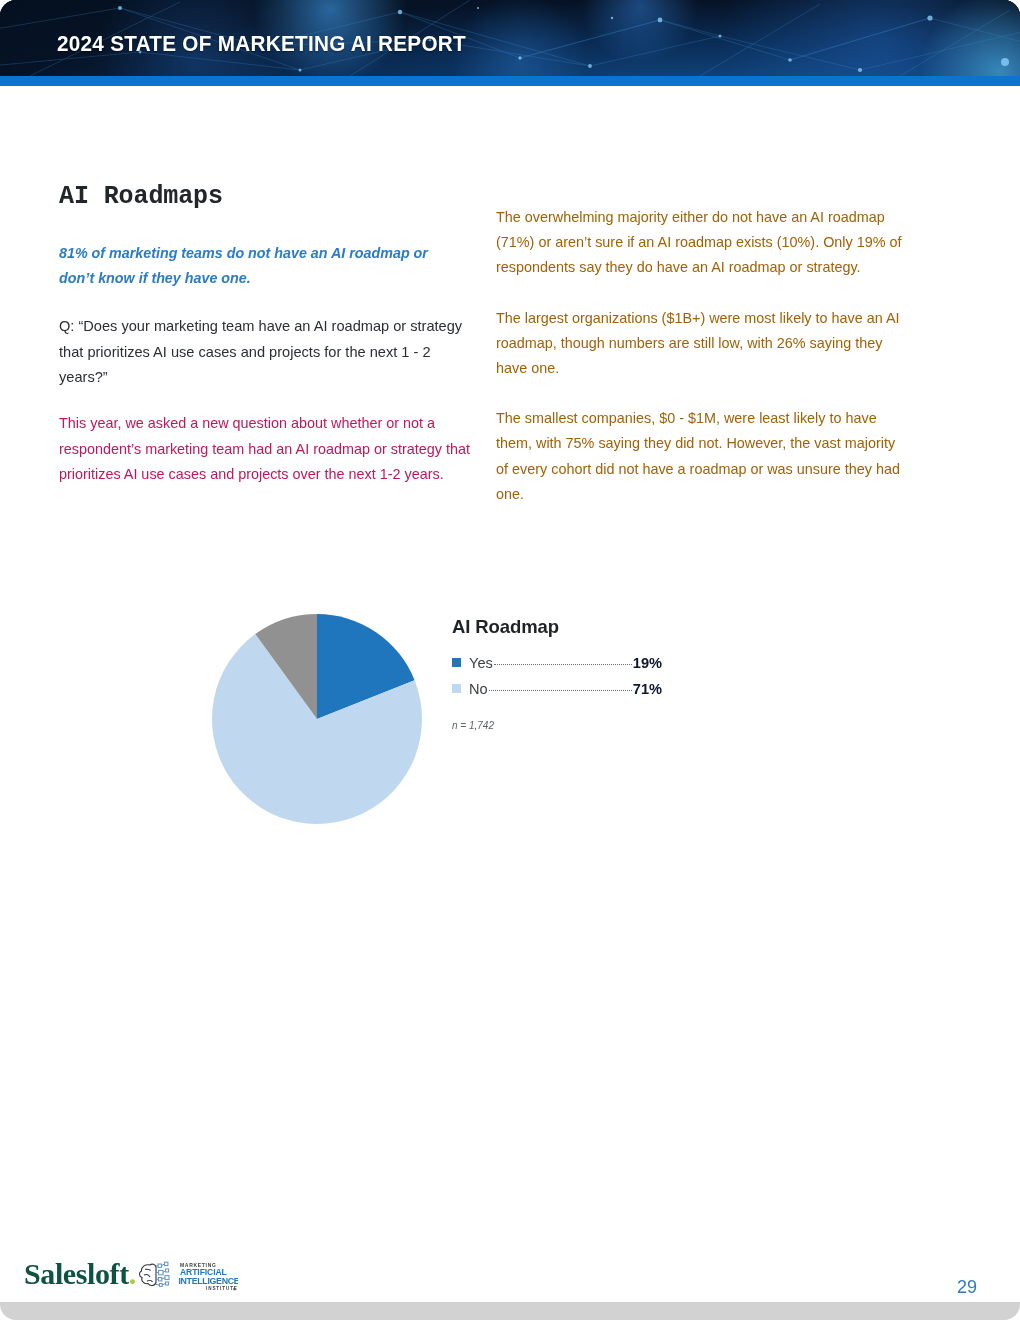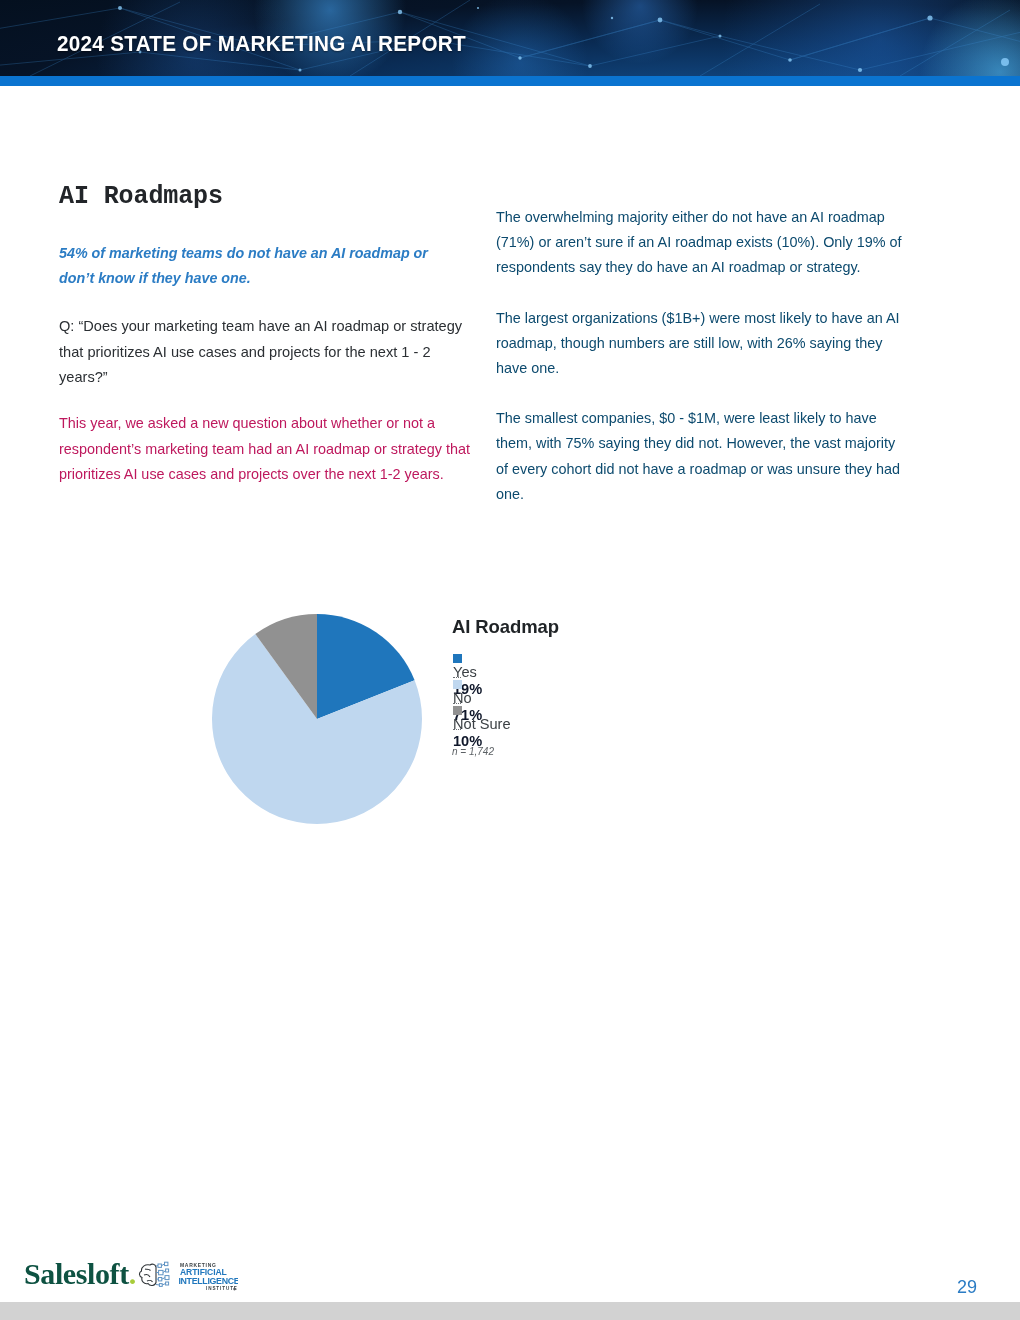--- a/index.html
+++ b/index.html
@@ -11,20 +11,21 @@
     font-family: "Liberation Sans", sans-serif;
     -webkit-font-smoothing: antialiased;
   }
 
   #page {
     position: relative;
     width: 1020px;
     height: 1320px;
     overflow: hidden;
     background: #ffffff;
+    border-radius: 16px;
   }
 
   
   .header-banner {
     position: absolute;
     left: 0; top: 0;
     width: 1020px;
     height: 76px;
     overflow: hidden;
     background: #060d1c;
@@ -106,21 +107,21 @@
   }
 
   .col-right {
     position: absolute;
     left: 496px; top: 205px;
     width: 415px;
   }
   .col-right p {
     font-size: 14.4px;
     line-height: 25.2px;
-    color: #0c4a6e;
+    color: #a16207;
     margin-bottom: 25px;
   }
   .col-right p:last-child { margin-bottom: 0; }
 
   
   .pie-wrap {
     position: absolute;
     left: 211px; top: 613px;
     width: 212px; height: 212px;
   }
@@ -139,21 +140,20 @@
     margin-bottom: 17px;
     letter-spacing: -0.1px;
   }
   .legend-row {
     display: flex;
     align-items: baseline;
     height: 26px;
     font-size: 14.6px;
     color: #3b4044;
     white-space: nowrap;
-    flex-direction: column;
   }
   .legend-swatch {
     width: 9px; height: 9px;
     flex: 0 0 9px;
     margin-right: 8px;
     position: relative;
     top: -1px;
   }
   .legend-label { flex: 0 0 auto; }
   .legend-dots {
@@ -244,21 +244,21 @@
           <circle cx="1005" cy="62" r="4"></circle>
         <circle cx="612" cy="18" r="1.2"></circle>
           <circle cx="478" cy="8" r="1.1"></circle>
       </g>
     </svg>
     <div class="header-title">2024 STATE OF MARKETING AI REPORT</div>
   </div>
   <div class="header-rule"></div>
 
   <h1 class="section-title">AI Roadmaps</h1>
-  <div class="lede">54% of marketing teams do not have an AI roadmap or don’t know if they have one.</div>
+  <div class="lede">81% of marketing teams do not have an AI roadmap or don’t know if they have one.</div>
   <div class="question">Q: “Does your marketing team have an AI roadmap or strategy that prioritizes AI use cases and projects for the next 1 - 2 years?”</div>
   <div class="body-left">This year, we asked a new question about whether or not a respondent’s marketing team had an AI roadmap or strategy that prioritizes AI use cases and projects over the next 1-2 years.</div>
 
   <div class="col-right">
     <p>The overwhelming majority either do not have an AI roadmap (71%) or aren’t sure if an AI roadmap exists (10%). Only 19% of respondents say they do have an AI roadmap or strategy.</p>
     <p>The largest organizations ($1B+) were most likely to have an AI roadmap, though numbers are still low, with 26% saying they have one.</p>
     <p>The smallest companies, $0 - $1M, were least likely to have them, with 75% saying they did not. However, the vast majority of every cohort did not have a roadmap or was unsure they had one.</p>
   </div>
 
   <div class="pie-wrap">
@@ -281,26 +281,20 @@
       <span class="legend-value">19%</span>
     </div>
 
     <div class="legend-row">
       <span class="legend-swatch" style="background:#bfd7ef"></span>
       <span class="legend-label">No</span>
       <span class="legend-dots"></span>
       <span class="legend-value">71%</span>
     </div>
 
-    <div class="legend-row">
-      <span class="legend-swatch" style="background:#919191"></span>
-      <span class="legend-label">Not Sure</span>
-      <span class="legend-dots"></span>
-      <span class="legend-value">10%</span>
-    </div>
 
     <div class="legend-note">n = 1,742</div>
   </div>
 
   <div class="footer-salesloft"><span>Salesloft</span><span class="dot">.</span></div>
 
   <div class="mai-logo">
     <svg viewBox="0 0 102 38" width="102" height="38">
       <g fill="none" stroke="#2f3438" stroke-width="1.1">
         <path d="M14 7 C9 6 5 9 5.5 13 C2.5 14.5 3 18.5 6 19.5 C5 23 8 26.5 12 25.5 C14 28.5 19 28 20 24.5 L20 9 C19 6 16 5.5 14 7 Z"></path>

